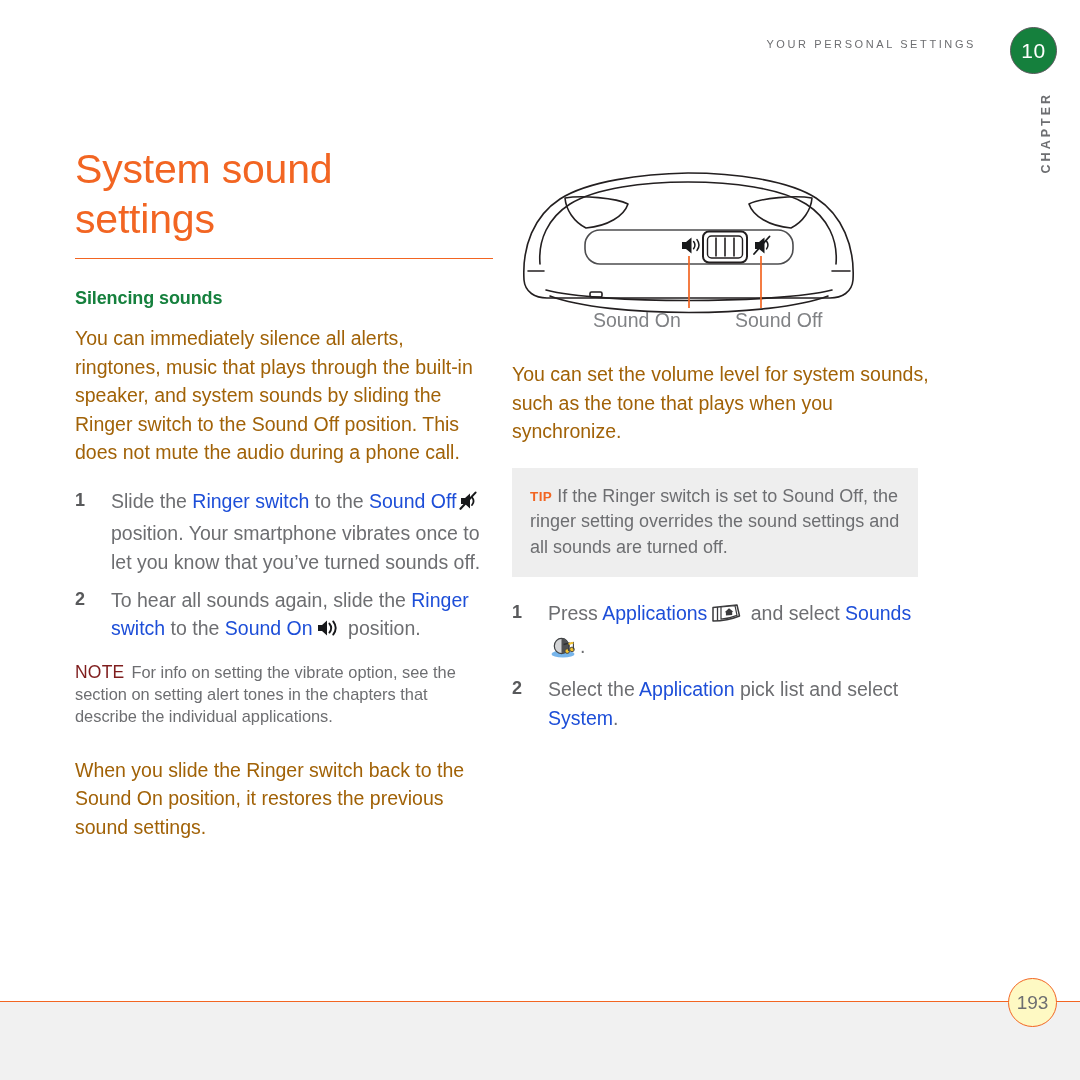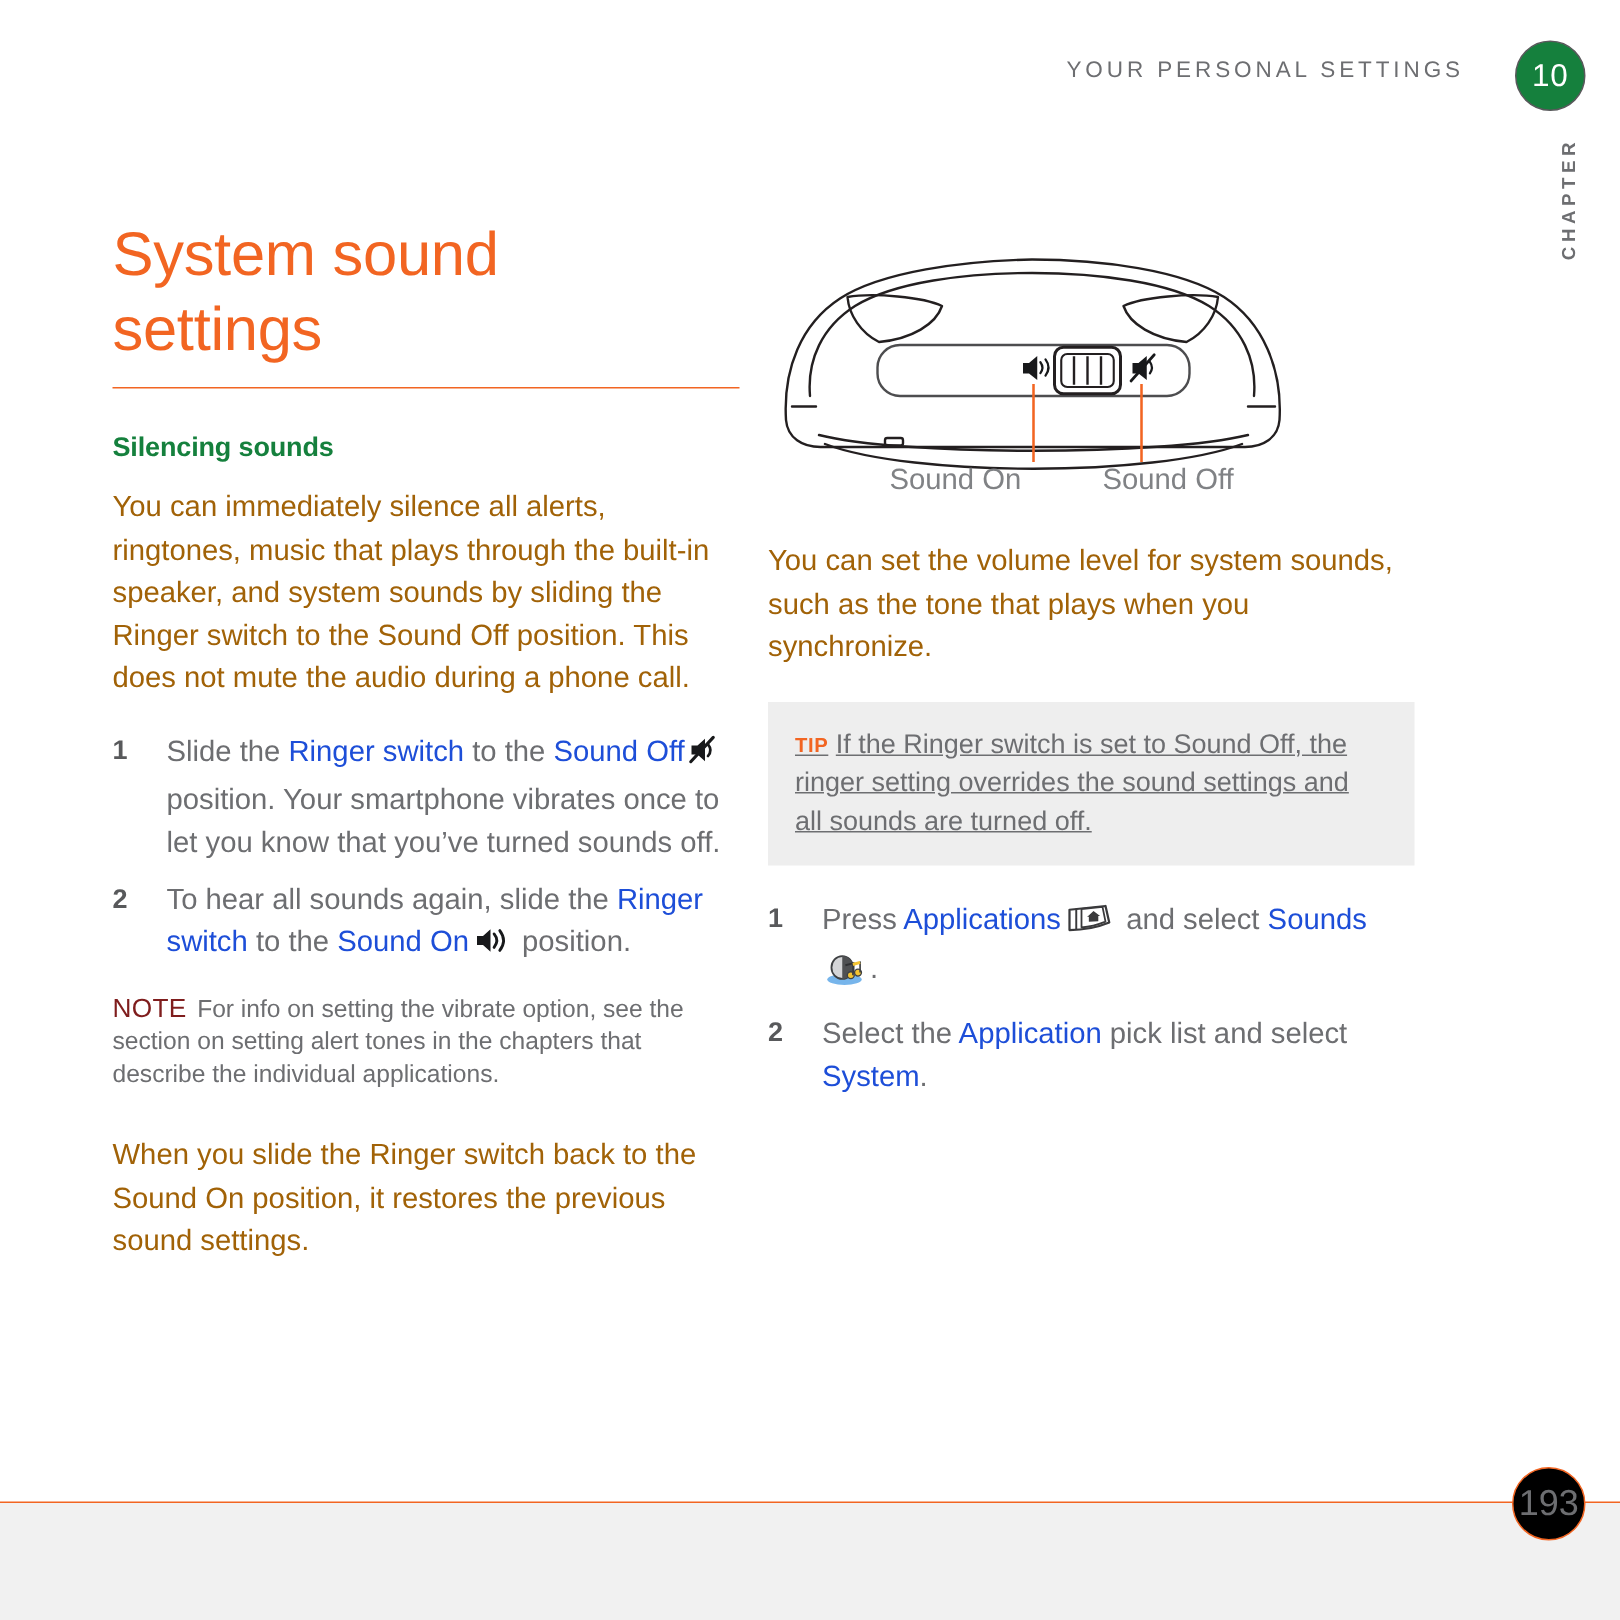--- a/index.html
+++ b/index.html
@@ -14,21 +14,21 @@
     font-family: "Liberation Sans", sans-serif;
     color: #6d6e71;
     overflow: hidden;
   }
 
   
   #running-head {
     position: absolute;
     top: 38px;
     right: 104px;
-    font-size: 15px;
+    font-size: 11px;
     letter-spacing: 2.6px;
     color: #6d6e71;
     white-space: nowrap;
   }
   #chapter-badge {
     position: absolute;
     top: 27px;
     right: 23px;
     width: 45px;
     height: 45px;
@@ -147,27 +147,26 @@
     color: #808285;
     white-space: nowrap;
   }
   #label-sound-on  { left: 81px;  top: 141px; }
   #label-sound-off { left: 223px; top: 141px; }
 
   #right-body { margin-top: 14px; }
 
   .tip-box {
     background: #eeeeee;
-    padding: 16px 25px 17px 18px;
+    padding: 16px 0 17px 18px;
     margin: 22px 16px 22px 0;
     font-size: 18px;
     line-height: 1.42;
     color: #6d6e71;
     width: 388px;
-    text-decoration: underline;
   }
   .tip-label {
     color: #f26522;
     font-weight: bold;
     font-size: 13.5px;
     letter-spacing: 0.4px;
     margin-right: 5px;
     vertical-align: 1px;
   }
 
@@ -195,24 +194,24 @@
     width: 1080px;
     border-top: 1.8px solid #f26522;
   }
   #page-number {
     position: absolute;
     right: 23px;
     bottom: 53px;
     width: 47px;
     height: 47px;
     border-radius: 50%;
-    background: #000000;
+    background: #fef9c3;
     border: 1.8px solid #f26522;
     color: #6d6e71;
-    font-size: 24px;
+    font-size: 19px;
     display: flex;
     align-items: center;
     justify-content: center;
   }
 </style>
 </head>
 <body>
 
 <div id="running-head">YOUR PERSONAL SETTINGS</div>
 <div id="chapter-badge">10</div>

